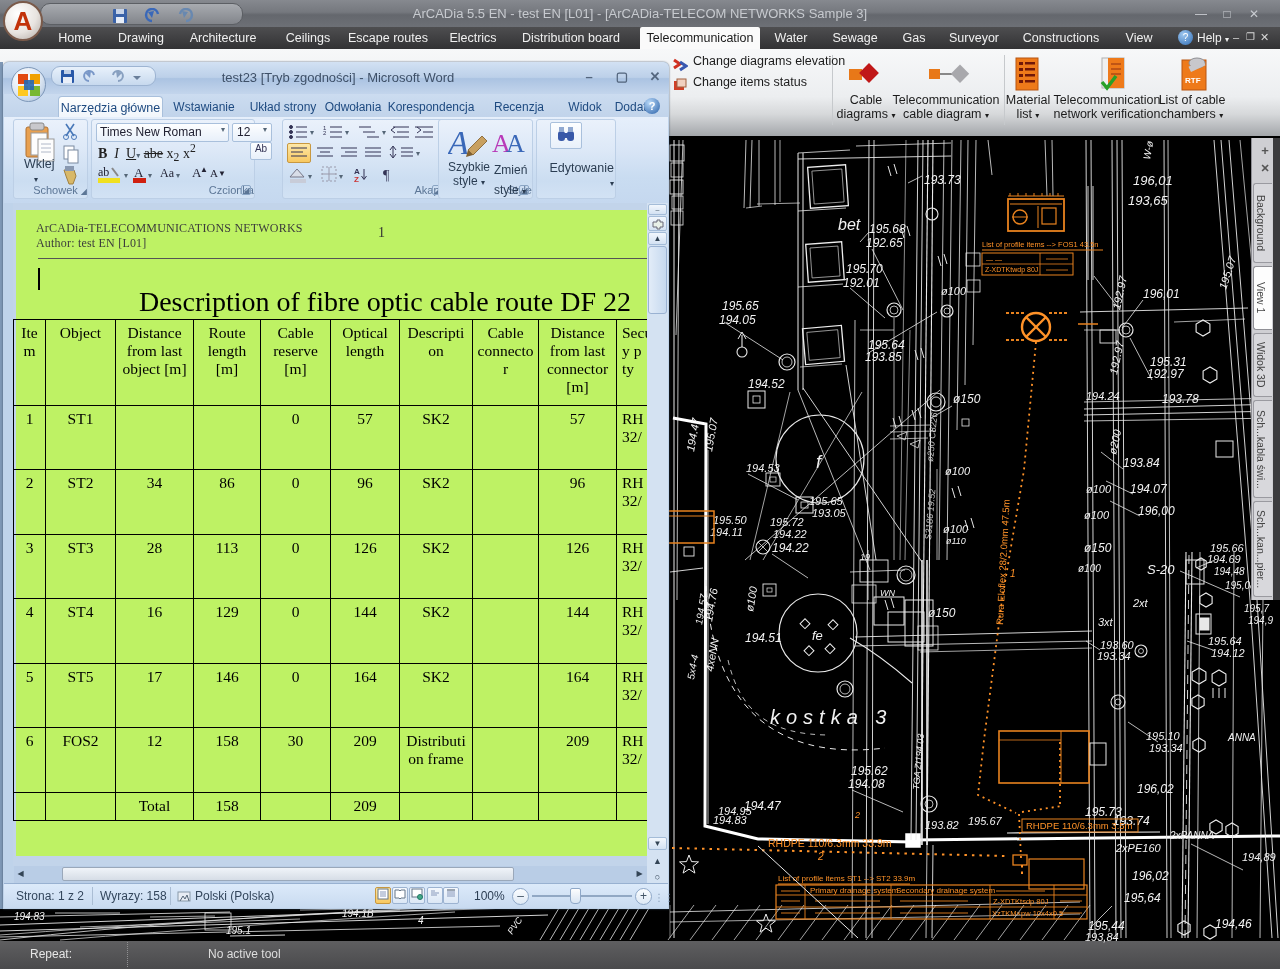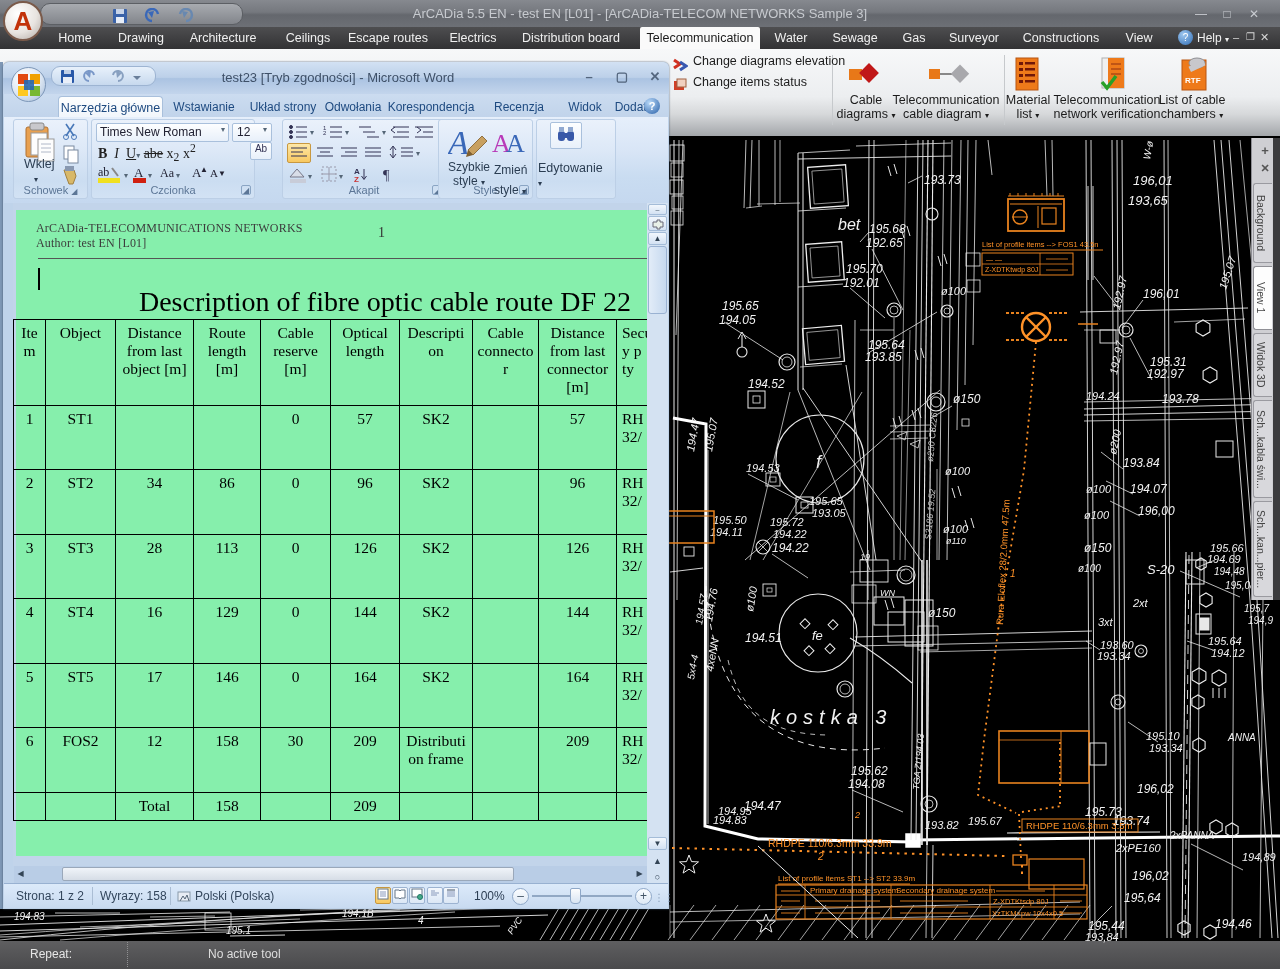--- a/index.html
+++ b/index.html
@@ -28,25 +28,25 @@
 #wtitle{left:0px;top:0px;width:666px;height:32px;border-radius:6px 6px 0 0;background:linear-gradient(#d2e1f3,#bcd0e9 48%,#abc3e2 52%,#c3d5ec)}
 #officebtn{left:8px;top:5px;width:35px;height:35px;border-radius:50%;background:radial-gradient(circle at 35% 30%,#ffffff,#dce6f2 55%,#9db6d6);border:1px solid #7d97b8;z-index:9}
 #wqat{left:48px;top:4px;width:105px;height:20px;border-radius:9px;background:linear-gradient(#e8f1fb,#c7d9ee);border:1px solid #9db4d2}
 #wtitletxt{left:170px;top:8px;width:330px;text-align:center;font-size:13px;color:#3e5068}
 .wbtn{top:8px;width:22px;height:15px;color:#54667e;font-weight:bold;text-align:center;font-size:13px;line-height:14px}
 #tabrow{left:1px;top:32px;width:664px;height:25px;background:linear-gradient(#ccdcf0,#c0d3ea)}
 .wtabx{position:absolute;top:3px;height:22px;line-height:21px;color:#1e4a80;font-size:12px;text-align:center}
 #acttab{position:absolute;left:55px;top:2px;width:105px;height:23px;background:linear-gradient(#fdfefe,#f0f5fb);border:1px solid #a9c0dc;border-bottom:none;border-radius:4px 4px 0 0;color:#1e4a80;font-size:12.5px;text-align:center;line-height:22px}
 #wribbon{left:1px;top:55px;width:664px;height:86px;background:linear-gradient(#e6effb,#d8e5f6 40%,#c9dcf1 70%,#c5d8ef)}
 .grp{position:absolute;top:2px;height:80px;background:linear-gradient(#eaf1fb,#dce8f7 40%,#cbddf1 78%,#d2e2f4);border:1px solid #bccfe6;border-radius:3px}
-.glbl{position:absolute;bottom:2px;width:100%;text-align:center;font-size:11px;color:#5c7696}
+.glbl{position:absolute;bottom:2px;width:100%;text-align:right;font-size:11px;color:#5c7696}
 .launch{position:absolute;right:3px;bottom:3px;width:10px;height:10px;border:1px solid #8aa5c4;border-radius:2px;font-size:8px;color:#5c7696;line-height:9px;text-align:center}
 .mb{position:absolute;border:1px solid #a9c0dc;border-radius:2px;background:linear-gradient(#fdfeff,#e8f0fa)}
 #wdoc{left:10px;top:141px;width:634px;height:663px;background:#c2d4ea;overflow:hidden}
-#page{position:absolute;left:3px;top:7px;width:700px;height:646px;background:#86efac;font-family:"Liberation Serif",serif}
+#page{position:absolute;left:3px;top:7px;width:700px;height:646px;background:#bef264;font-family:"Liberation Serif",serif}
 #vscroll{left:644px;top:141px;width:21px;height:680px;background:#d4e2f2}
 #hscroll{left:11px;top:804px;width:633px;height:17px;background:#b9cde6}
 #wstatus{left:1px;top:821px;width:664px;height:25px;background:linear-gradient(#dceafa,#c8daf0);border-top:1px solid #98b1d1}
 .sbtxt{position:absolute;top:5px;font-size:12px;color:#33465c;white-space:nowrap}
 .vbtn{position:absolute;top:3px;width:16px;height:17px;border:1px solid #9cb3d1;border-radius:2px;background:linear-gradient(#f4f8fd,#dbe7f5);font-size:9px;color:#456;text-align:center;line-height:16px}
 
 #dtable{position:absolute;left:2px;top:109px;border-collapse:collapse;table-layout:fixed;font-family:"Liberation Serif",serif}
 #dtable td{border:1px solid #000;text-align:center;vertical-align:top;font-size:15.5px;padding-top:4px;overflow:hidden}
 #dtable td:last-child{text-align:left;padding-left:5px}
 </style></head><body>
@@ -807,21 +807,21 @@
         <div class="abs" style="left:441px;top:43px;font-size:12px;line-height:14px;color:#2b3d52;text-align:center;width:48px">Szybkie<br>style <span style="font-size:8px">▾</span></div>
         <div class="abs" style="left:490px;top:43px;font-size:12px;line-height:20px;color:#2b3d52;text-align:left;width:42px">Zmień<br>style <span style="font-size:8px">▾</span></div>
         <div class="mb abs" style="left:546px;top:5px;width:32px;height:27px"></div>
 <svg class="abs" style="left:552px;top:8px" width="22" height="20">
  <rect x="2" y="6" width="7" height="10" rx="3" fill="#3858a8"></rect>
           <rect x="11" y="6" width="7" height="10" rx="3" fill="#3858a8"></rect>
           <rect x="8" y="8" width="4" height="5" fill="#3858a8"></rect>
  <rect x="3" y="2" width="5" height="5" fill="#90a8d0"></rect>
           <rect x="12" y="2" width="5" height="5" fill="#90a8d0"></rect>
 </svg>
-        <div class="abs" style="left:534px;top:44px;font-size:12.5px;color:#2b3d52;text-align:left;width:76px">Edytowanie<br><span style="font-size:8px">▾</span></div>
+        <div class="abs" style="left:534px;top:44px;font-size:12.5px;color:#2b3d52;text-align:right;width:76px">Edytowanie<br><span style="font-size:8px">▾</span></div>
       </div>
       <div id="wdoc" class="abs">
         <div id="page">
           <div class="abs" style="left:20px;top:11px;font-size:12px;color:#3c3c3c;letter-spacing:0.2px">ArCADia-TELECOMMUNICATIONS NETWORKS<br>Author: test EN [L01]</div>
           <div class="abs" style="left:362px;top:15px;font-size:14px;color:#333">1</div>
           <div class="abs" style="left:22px;top:48px;width:626px;border-top:1.5px solid #555"></div>
           <div class="abs" style="left:22px;top:58px;width:1.5px;height:22px;background:#000"></div>
           <div class="abs" style="left:45px;top:76px;width:648px;text-align:center;font-size:28px;color:#000">Description of fibre optic cable route DF 22</div>
           <table id="dtable" style="left:-3px">
             <colgroup>

